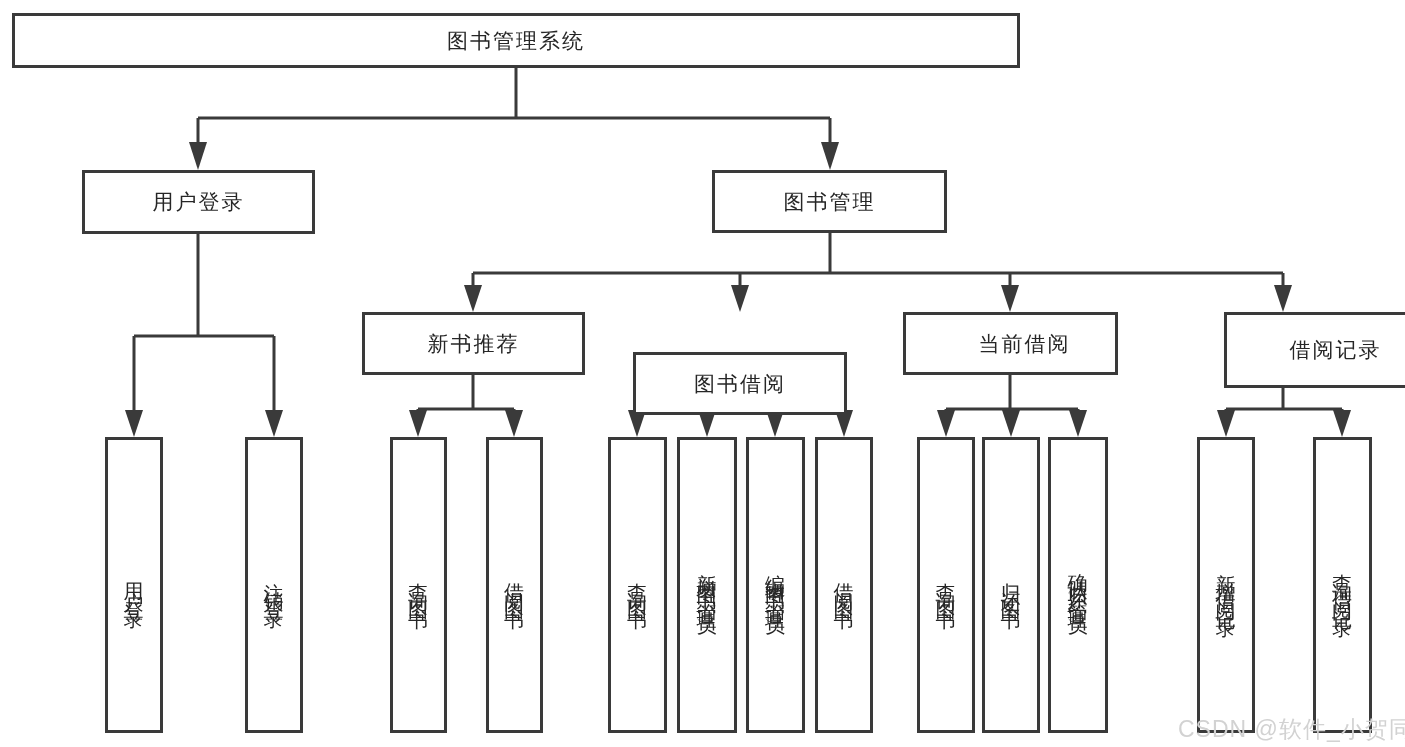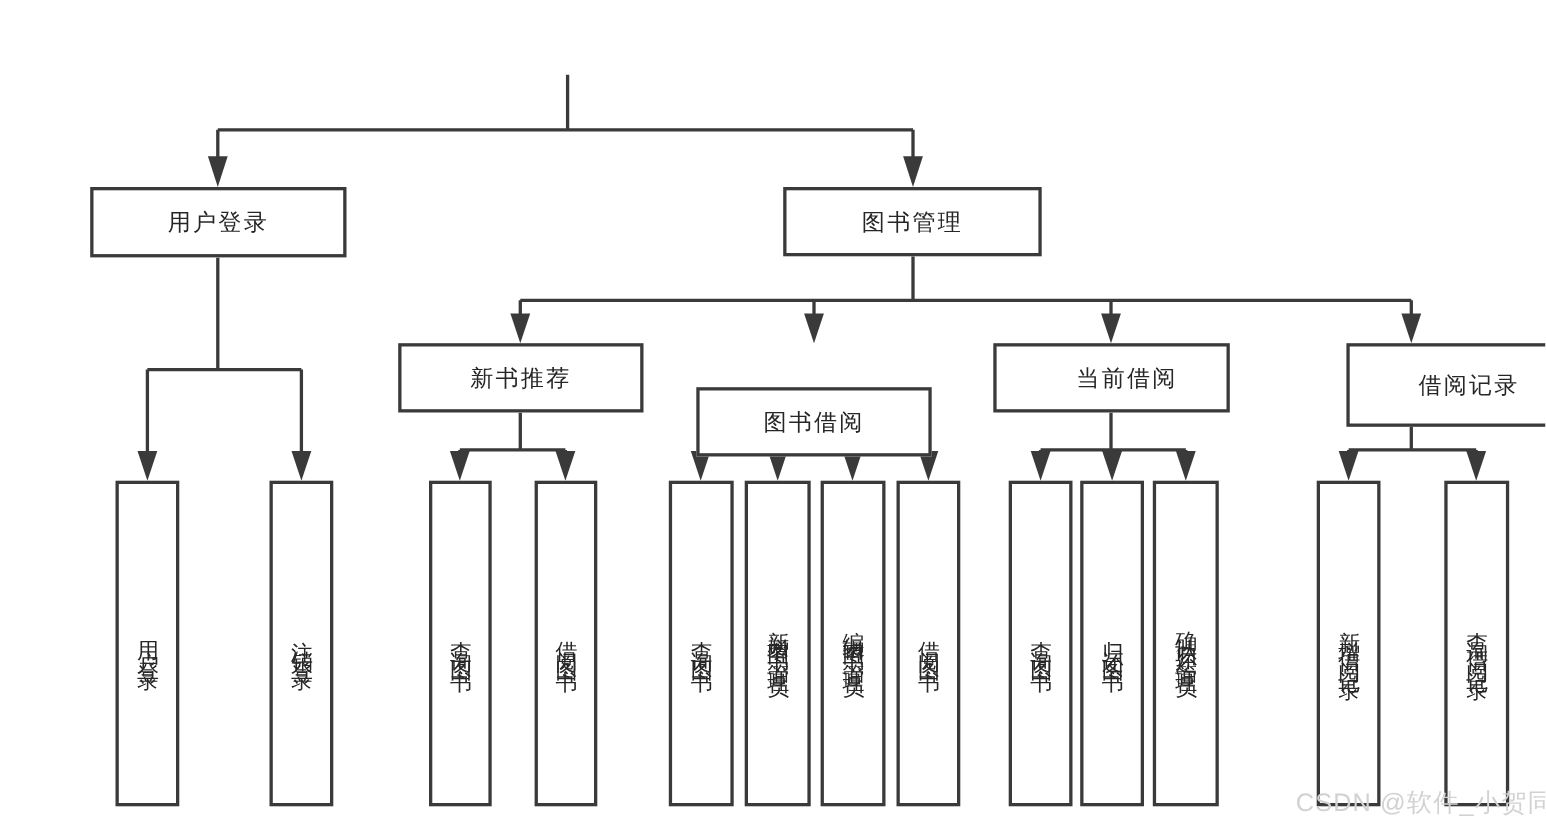--- a/index.html
+++ b/index.html
@@ -77,20 +77,21 @@
     <polygon points="698,410 716,410 707,437"></polygon>
     <polygon points="766,410 784,410 775,437"></polygon>
     <polygon points="835,410 853,410 844,437"></polygon>
     <polygon points="937,410 955,410 946,437"></polygon>
     <polygon points="1002,410 1020,410 1011,437"></polygon>
     <polygon points="1069,410 1087,410 1078,437"></polygon>
     <polygon points="1217,410 1235,410 1226,437"></polygon>
     <polygon points="1333,410 1351,410 1342,437"></polygon>
   </svg>
 
+  <div class="node hnode" style="left:12px;top:13px;width:1008px;height:55px;">图书管理系统</div>
 
   <div class="node hnode" style="left:82px;top:170px;width:233px;height:64px;">用户登录</div>
   <div class="node hnode" style="left:712px;top:170px;width:235px;height:63px;">图书管理</div>
 
   <div class="node hnode" style="left:362px;top:312px;width:223px;height:63px;">新书推荐</div>
   <div class="node hnode" style="left:633px;top:312px;width:214px;height:63px;margin-top:40px;">图书借阅</div>
   <div class="node hnode" style="left:903px;top:312px;width:215px;height:63px;padding-left:28px;">当前借阅</div>
   <div class="node hnode" style="left:1224px;top:312px;width:223px;height:76px;">借阅记录</div>
 
   <div class="node leaf" style="left:105px;width:58px;">

